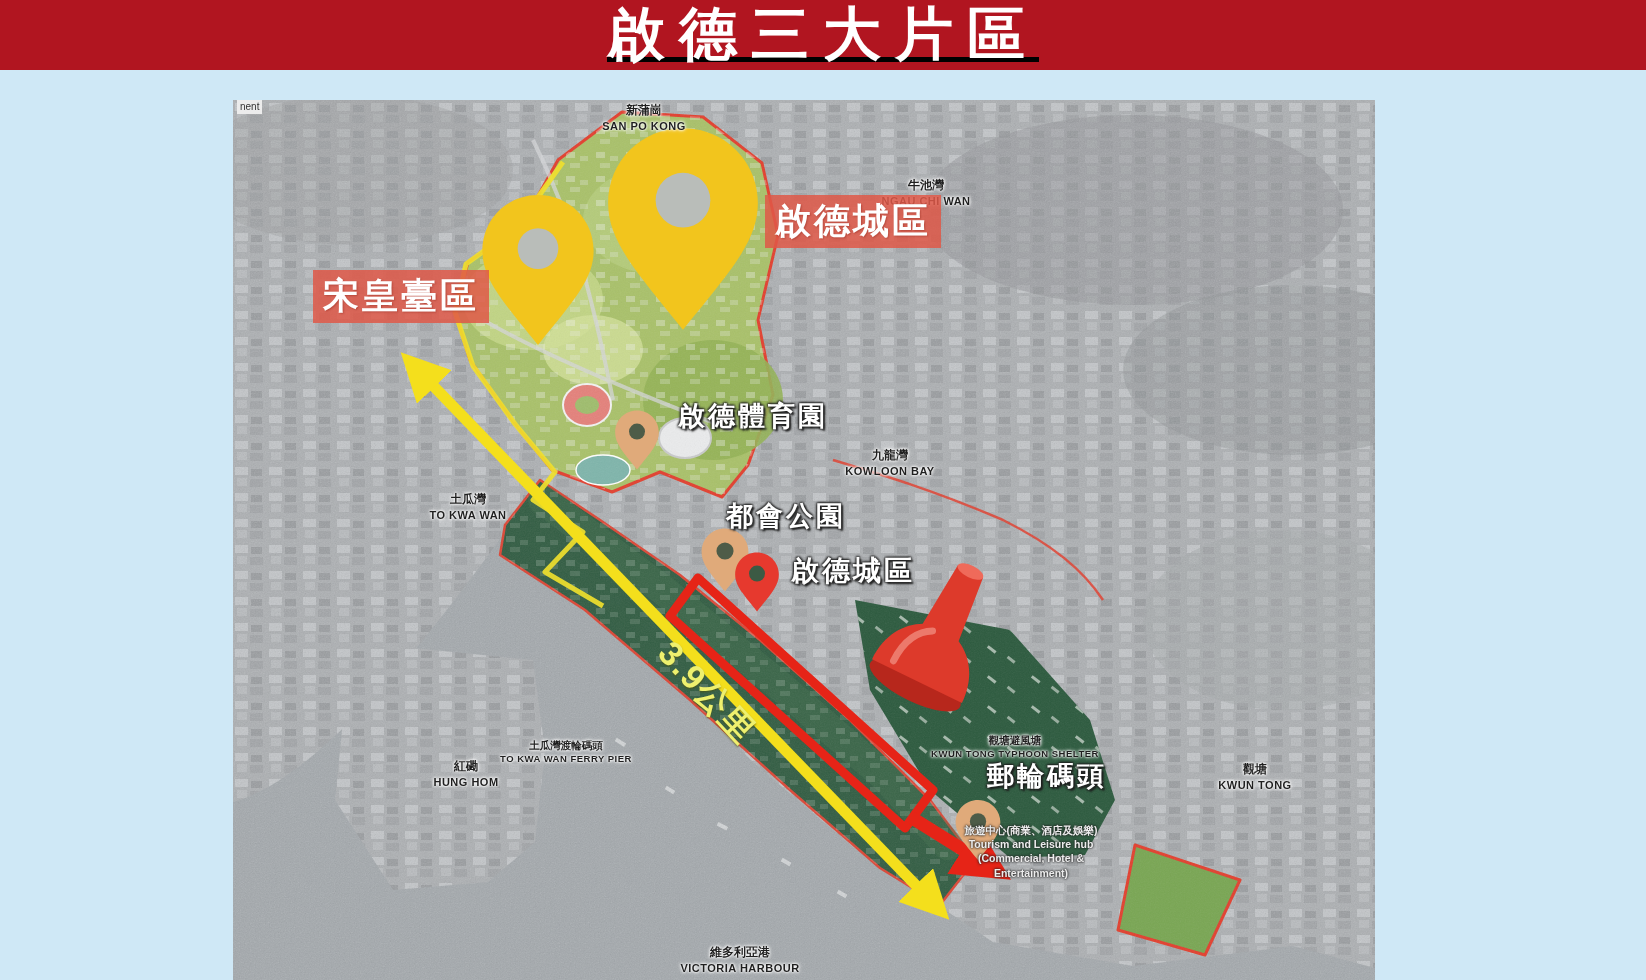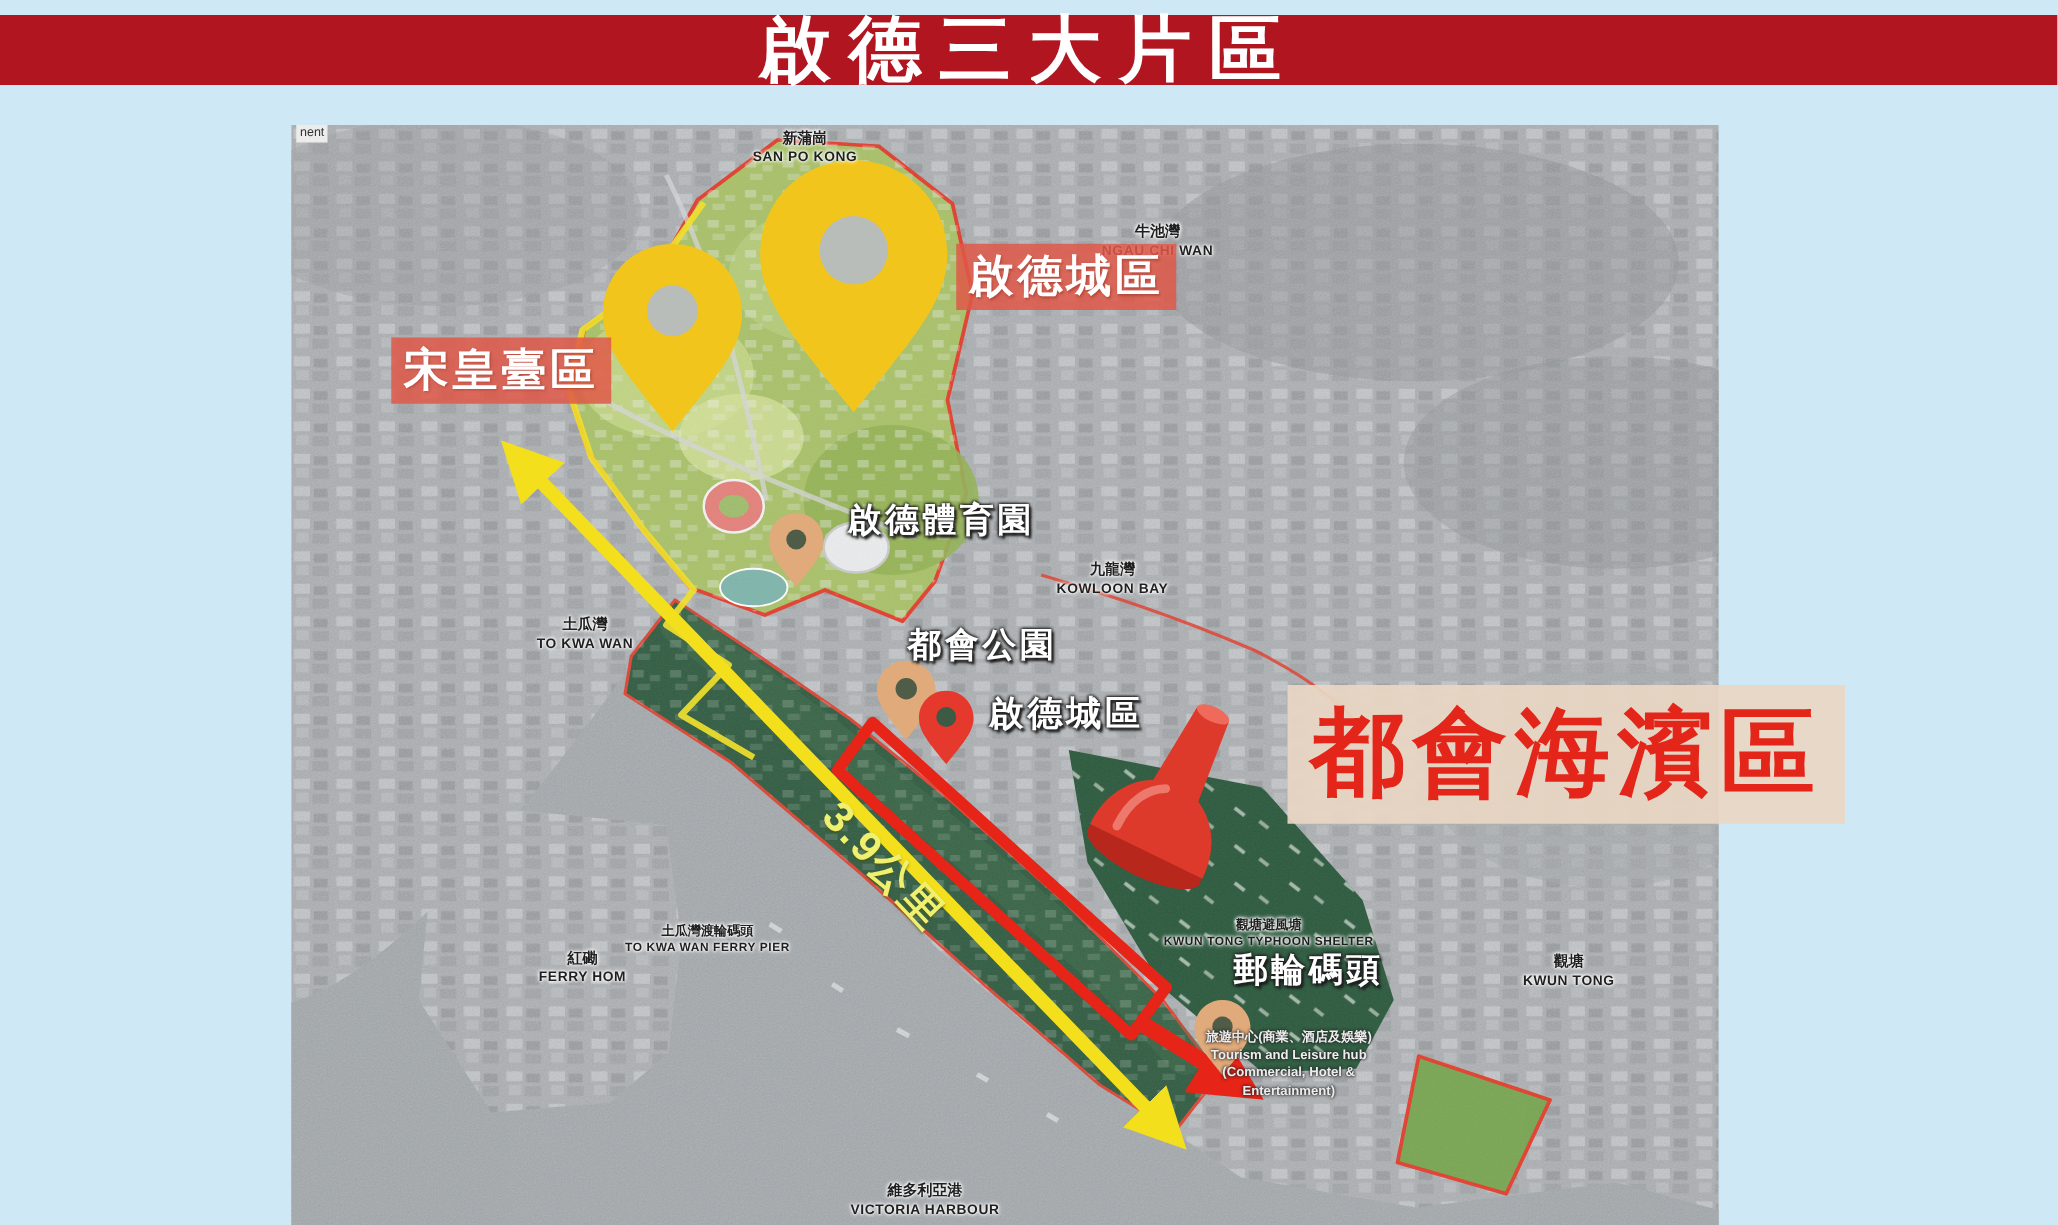--- a/index.html
+++ b/index.html
@@ -1,19 +1,19 @@
 <!DOCTYPE html>
 <html><head>
 <meta charset="utf-8">
 <style>
   html,body{margin:0;padding:0;}
   body{position:relative;width:1646px;height:980px;background:#cfe8f6;overflow:hidden;
        font-family:"Liberation Sans",sans-serif;}
-  .banner{position:absolute;left:0;top:12px;width:1646px;height:56px;background:#b11520;
-          display:flex;align-items:center;justify-content:center;}
+  .banner{position:absolute;left:0;top:0;width:1646px;height:70px;background:#b11520;
+          display:flex;align-items:center;justify-content:center;text-decoration:underline;}
   .banner h1{margin:0;color:#ffffff;font-size:58px;font-weight:bold;letter-spacing:14px;}
   .map{position:absolute;left:233px;top:100px;width:1142px;height:880px;}
   .map > svg{position:absolute;left:0;top:0;display:block;}
   .overlay{position:absolute;white-space:nowrap;}
   .region-label{background:rgba(223,88,72,.85);color:#fff;font-weight:bold;font-size:36px;
                 padding:2px 10px;letter-spacing:3px;text-shadow:1px 1px 2px rgba(120,20,10,.35);}
   .headline{background:rgba(233,214,196,.93);color:#e32619;font-weight:bold;font-size:76px;
             padding:4px 18px;letter-spacing:6px;}
   .place-label{color:#fff;font-weight:bold;letter-spacing:3px;
      text-shadow:2px 2px 2px #1d1d1d,-1px -1px 2px rgba(29,29,29,.75),
@@ -175,21 +175,21 @@
   <div class="overlay district-label" style="left:657px;top:348px;">
     <span class="zh">九龍灣</span>
     <span class="en">KOWLOON BAY</span>
   </div>
   <div class="overlay district-label" style="left:235px;top:392px;">
     <span class="zh">土瓜灣</span>
     <span class="en">TO KWA WAN</span>
   </div>
   <div class="overlay district-label" style="left:233px;top:659px;">
     <span class="zh">紅磡</span>
-    <span class="en">FERRY HOM</span>
+    <span class="en">HUNG HOM</span>
   </div>
   <div class="overlay district-label" style="left:1022px;top:662px;">
     <span class="zh">觀塘</span>
     <span class="en">KWUN TONG</span>
   </div>
   <div class="overlay district-label" style="left:507px;top:845px;">
     <span class="zh">維多利亞港</span>
     <span class="en">VICTORIA HARBOUR</span>
   </div>
   <div class="overlay district-label small" style="left:782px;top:634px;">
@@ -208,15 +208,14 @@
 
   <div class="overlay place-label" style="left:445px;top:283px;font-size:27px;margin-top:15px;">啟德體育園</div>
   <div class="overlay place-label" style="left:493px;top:398px;font-size:27px;">都會公園</div>
   <div class="overlay place-label" style="left:558px;top:452px;font-size:28px;">啟德城區</div>
   <div class="overlay place-label" style="left:754px;top:658px;font-size:27px;">郵輪碼頭</div>
 
   <div class="overlay distance" style="left:474px;top:593px;">3.9公里</div>
 
   <div class="overlay region-label" style="left:532px;top:95px;">啟德城區</div>
   <div class="overlay region-label" style="left:80px;top:170px;">宋皇臺區</div>
-  <div class="overlay headline" style="left:797px;top:448px;">都會海濱區</div>
 
 </div>
 
 </body></html>

